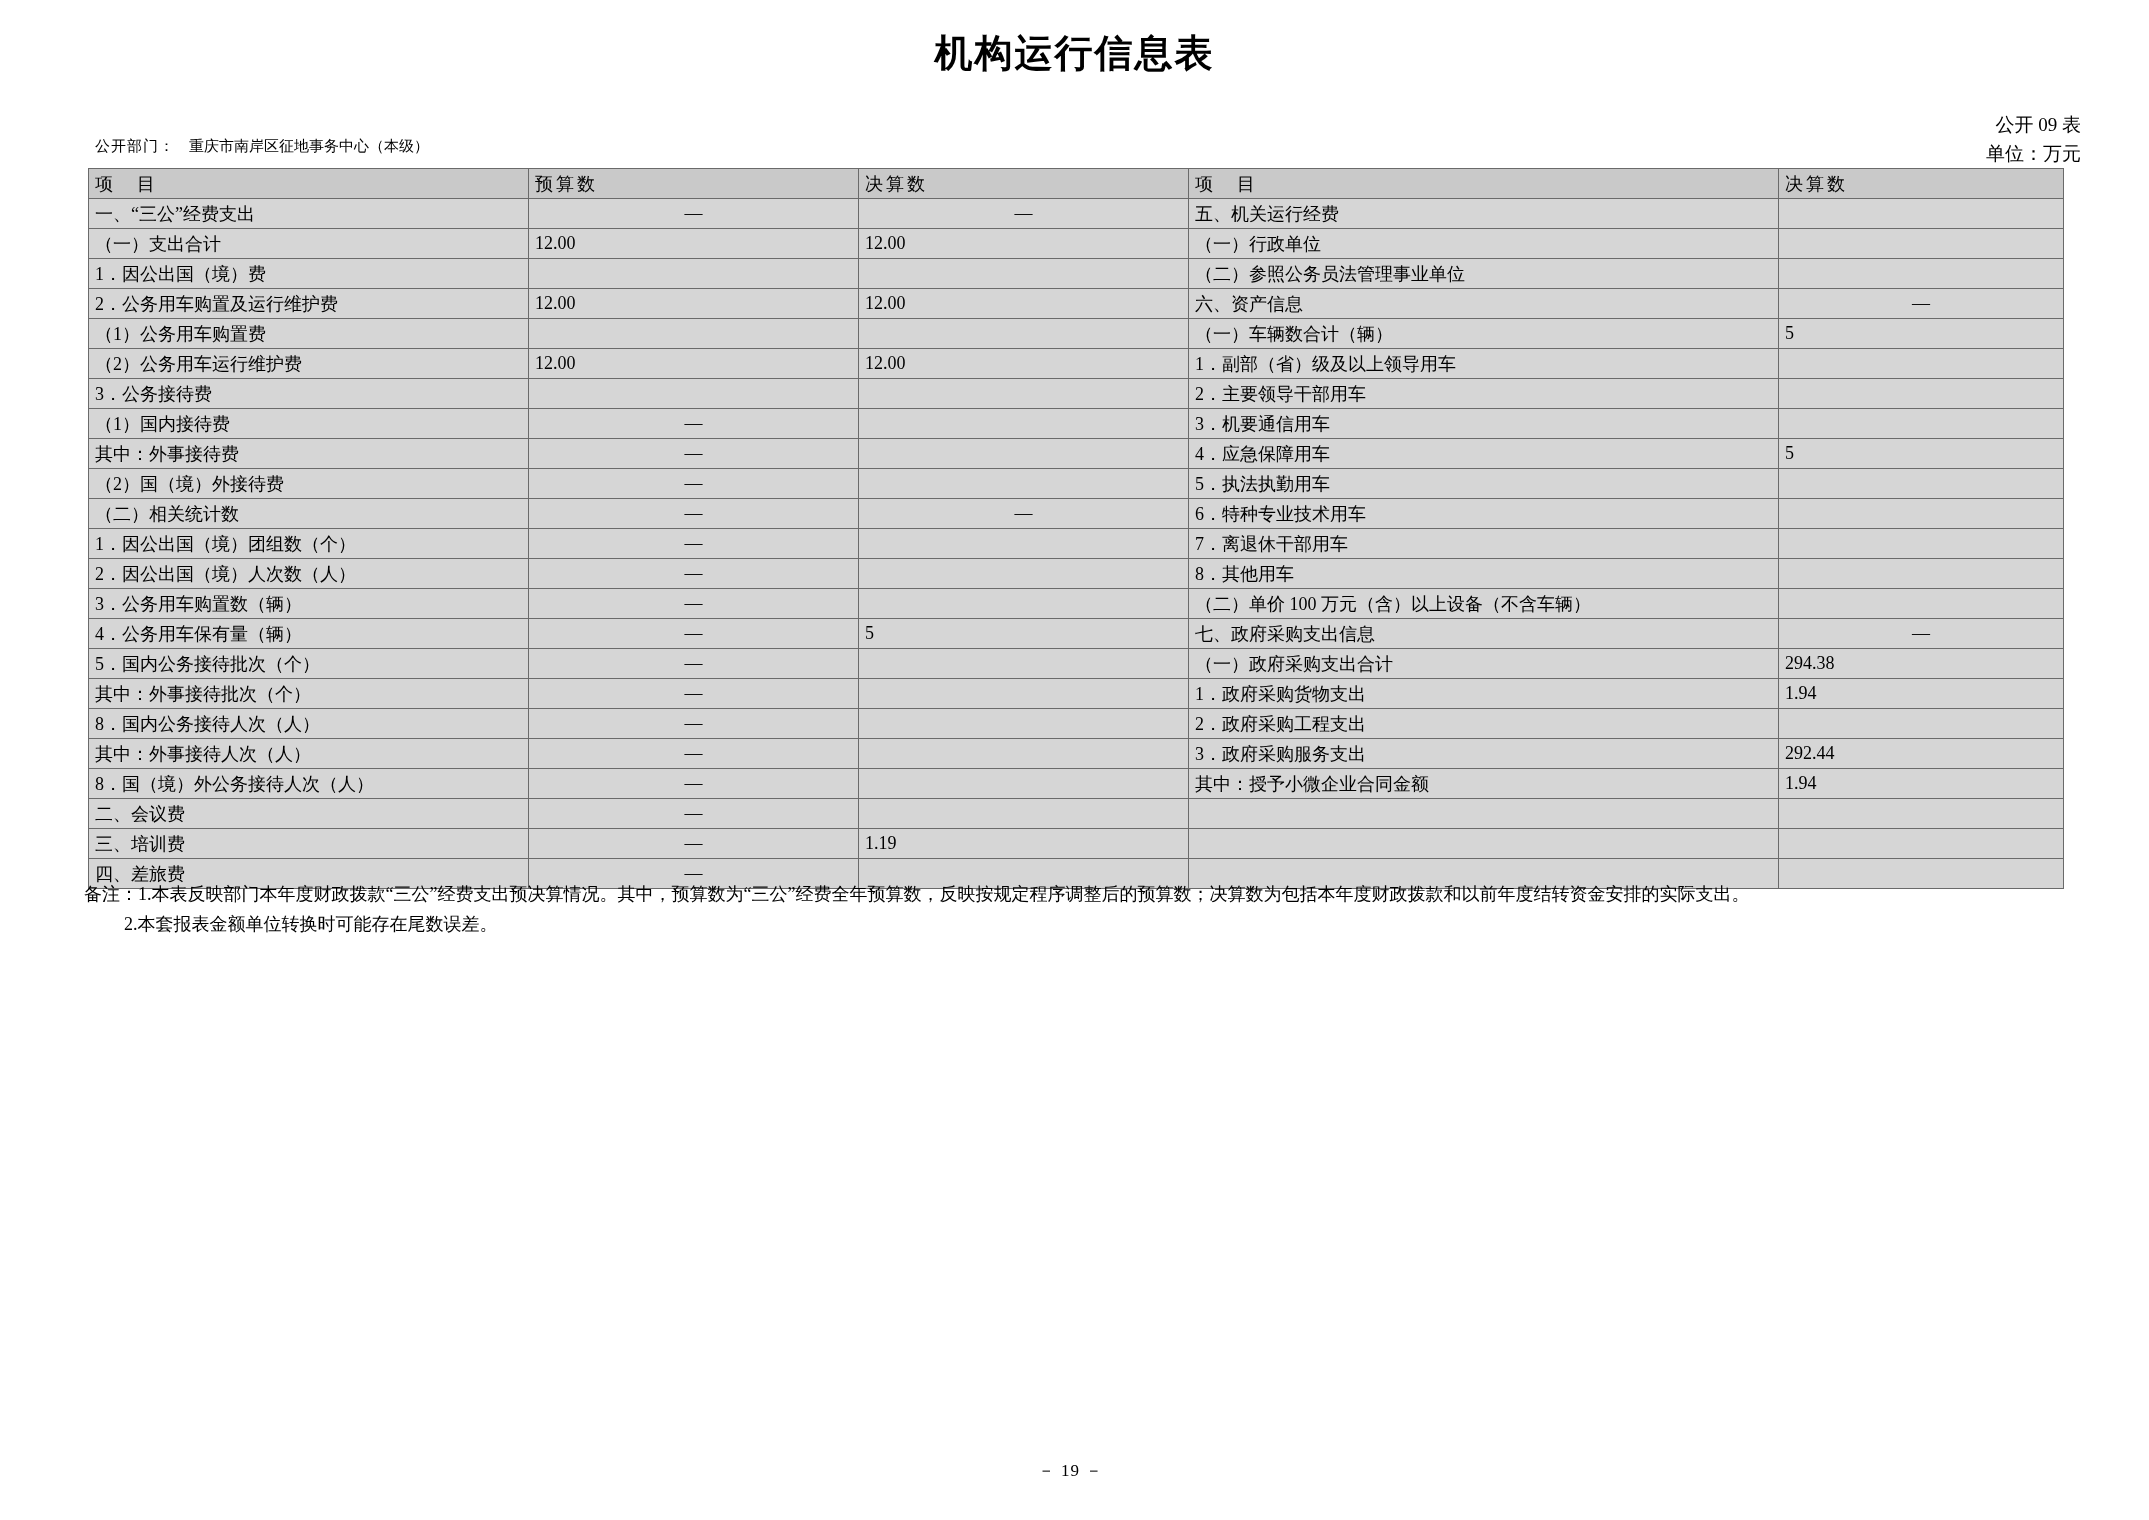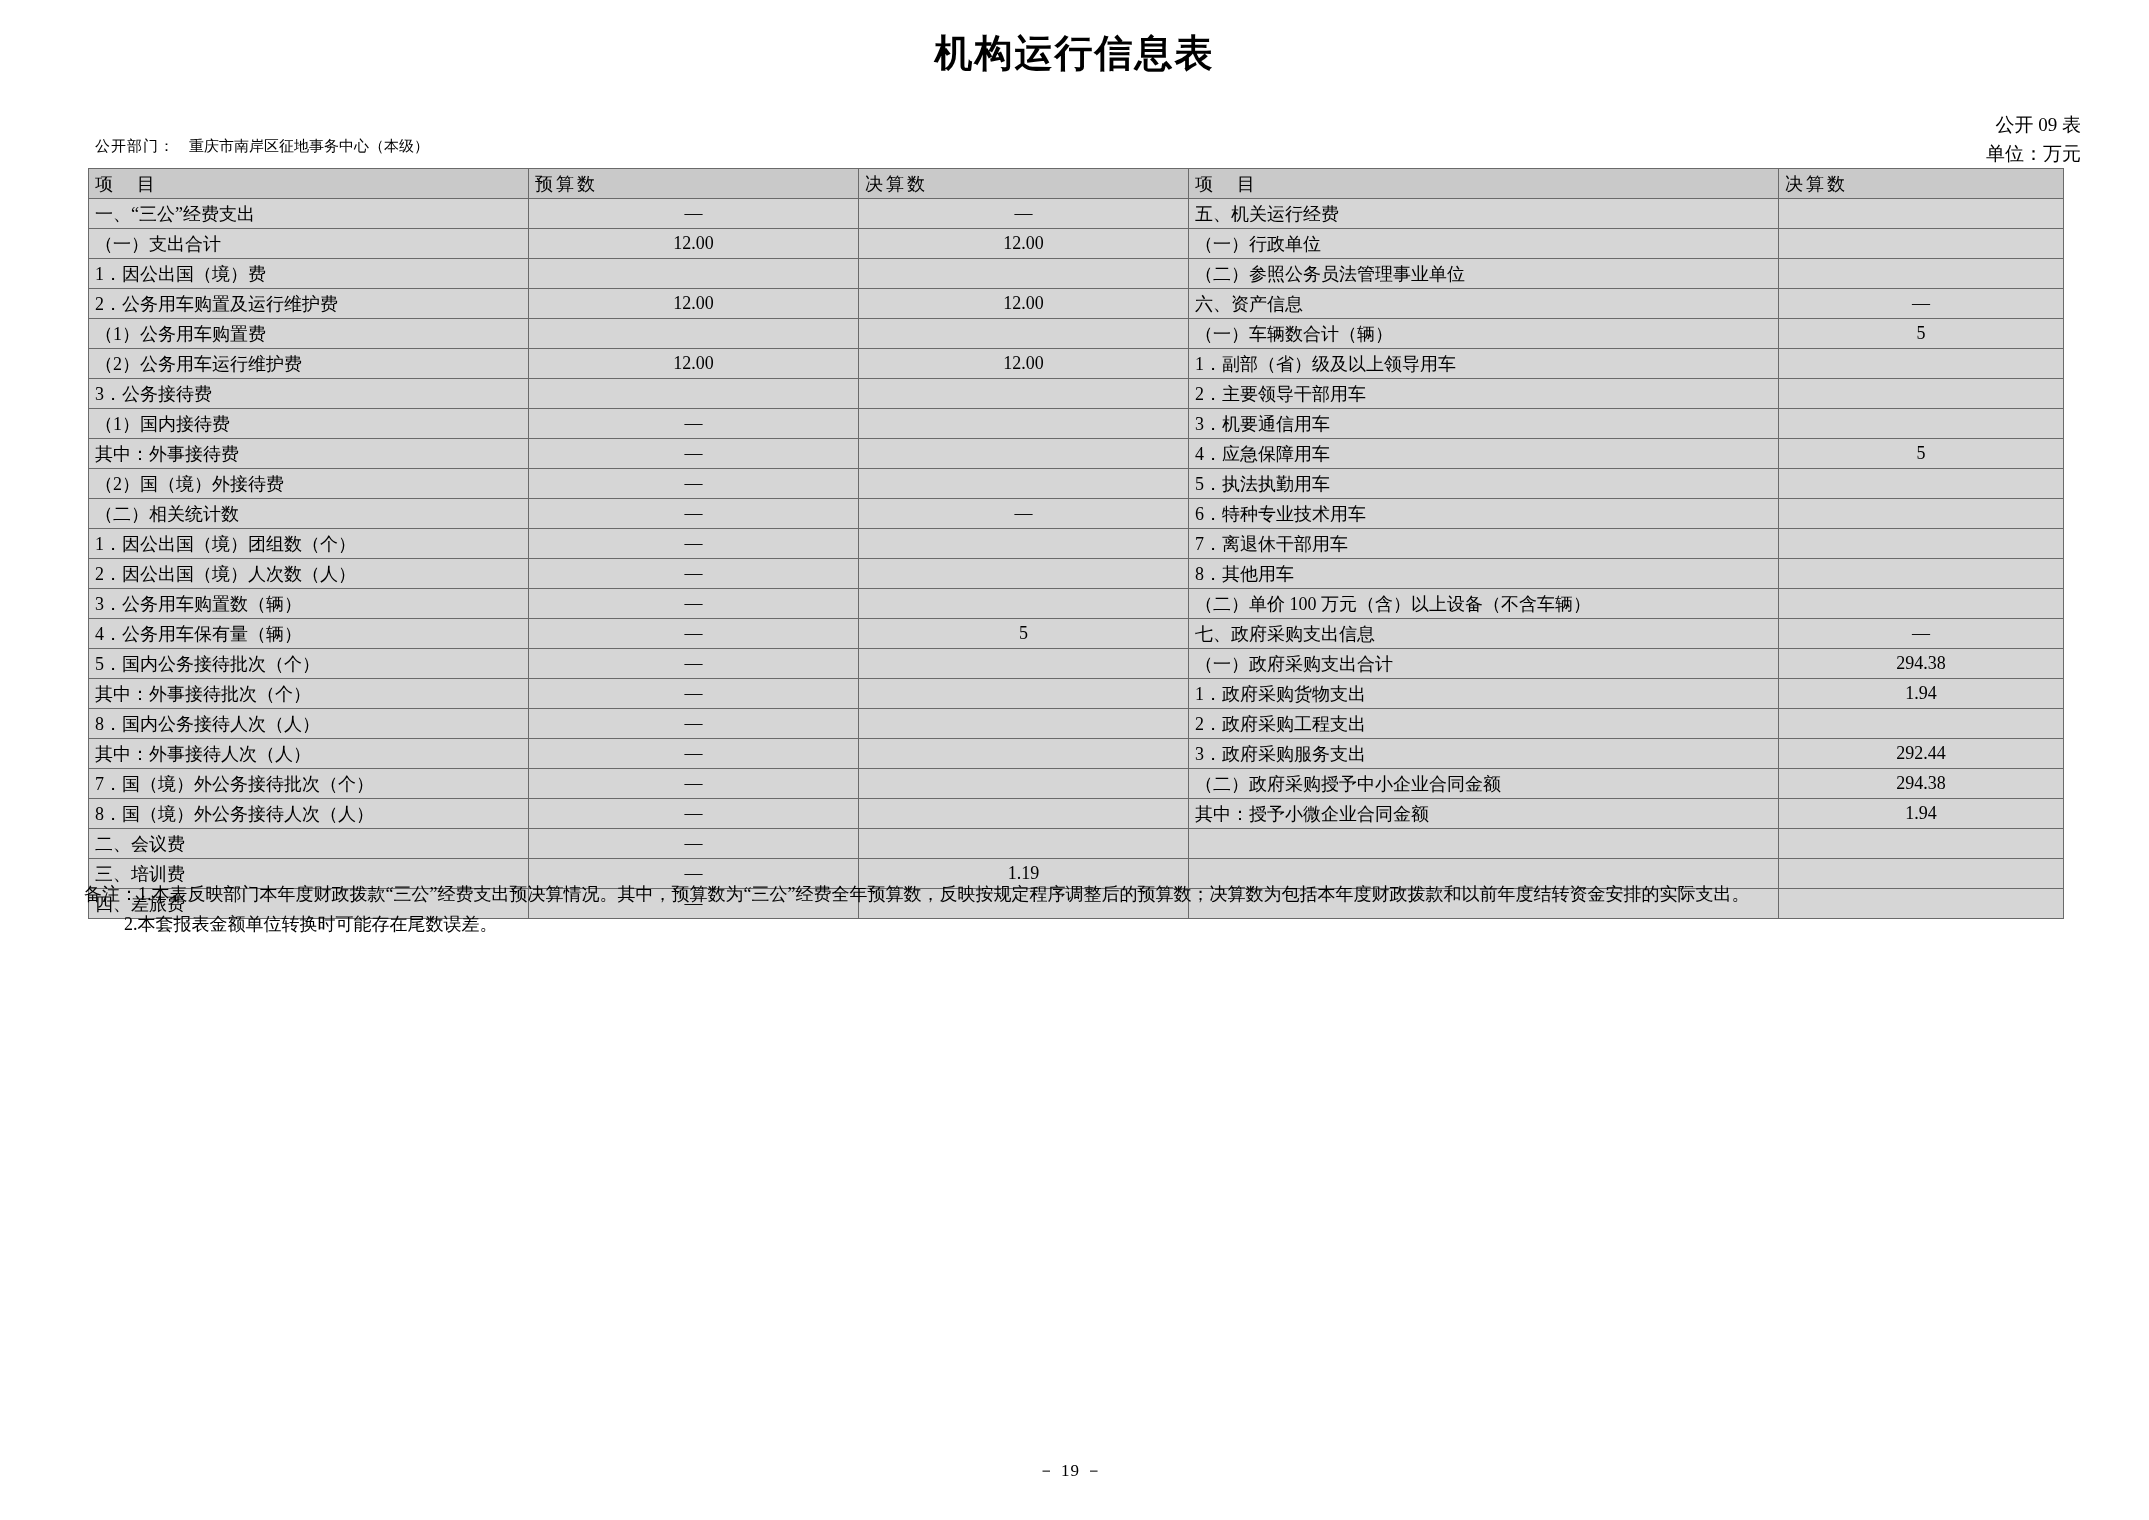--- a/index.html
+++ b/index.html
@@ -76,21 +76,21 @@
   }
   .col-item { width: 440px; }
   .col-num  { width: 330px; }
   .col-item2 { width: 590px; }
   .col-num2 { width: 285px; }
   td.label {
     text-align: left;
     background: #d6d6d6;
   }
   td.value {
-    text-align: center;
+    text-align: left;
     padding-right: 12px;
     background: #d6d6d6;
   }
   td.dash {
     text-align: center;
     background: #d6d6d6;
   }
   .ind0 { padding-left: 6px; }
   .ind1 { padding-left: 22px; }
   .ind2 { padding-left: 40px; margin-left: 28px; }
@@ -276,27 +276,20 @@
           <td class="value"></td>
         </tr>
         <tr>
           <td class="label ind3">其中：外事接待人次（人）</td>
           <td class="dash">—</td>
           <td class="value"></td>
           <td class="label ind2">3．政府采购服务支出</td>
           <td class="value">292.44</td>
         </tr>
         <tr>
-          <td class="label ind2">7．国（境）外公务接待批次（个）</td>
-          <td class="dash">—</td>
-          <td class="value"></td>
-          <td class="label ind1">（二）政府采购授予中小企业合同金额</td>
-          <td class="value">294.38</td>
-        </tr>
-        <tr>
           <td class="label ind2">8．国（境）外公务接待人次（人）</td>
           <td class="dash">—</td>
           <td class="value"></td>
           <td class="label ind2">其中：授予小微企业合同金额</td>
           <td class="value">1.94</td>
         </tr>
         <tr>
           <td class="label ind0">二、会议费</td>
           <td class="dash">—</td>
           <td class="value"></td>

